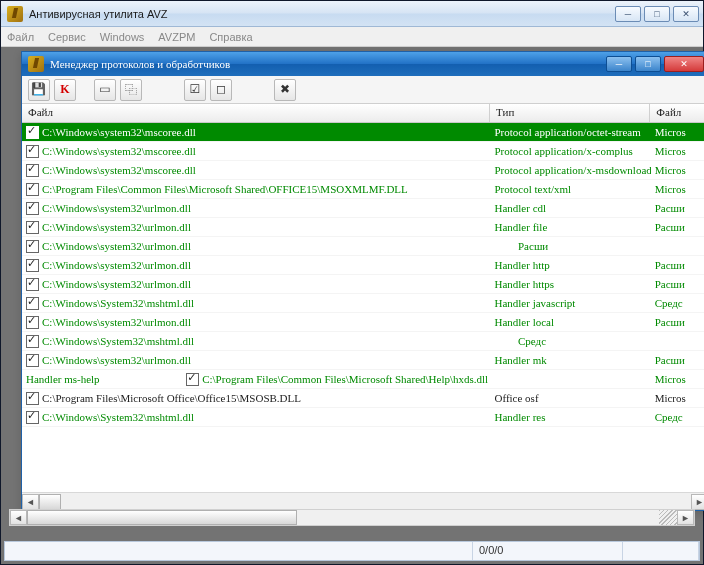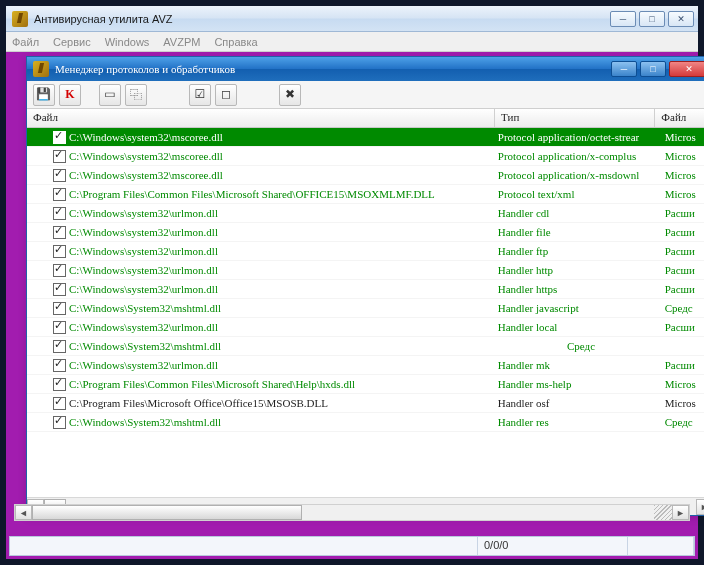--- a/index.html
+++ b/index.html
@@ -6,22 +6,22 @@
   body {
     margin: 0;
     font-family: Tahoma, Verdana, sans-serif;
     font-size: 11px;
     background: #d4dce8;
     color: #333;
     overflow: hidden;
   }
   .main-window {
     width: 704px; height: 565px;
-    background: #a21caf;
-    border: 6px solid #0f172a;
+    background: #737373;
+    border: 1px solid #0f172a;
     position: relative;
   }
   .titlebar {
     height: 26px;
     background: linear-gradient(to bottom, #ecf3fb 0%, #d6e4f4 48%, #c7dbf1 52%, #d3e3f4 100%);
     border-bottom: 1px solid #9fb8d5;
     display: flex; align-items: center;
     padding: 0 4px 0 6px;
     gap: 6px;
   }
@@ -128,21 +128,21 @@
     align-items: center;
     color: #008a00;
     border-bottom: 1px solid #f4f4f4;
   }
   .row.sel {
     background: #008a00; color: #fff;
   }
   .row.neutral { color: #222; }
   .td {
     padding: 0 2px 0 4px;
-    overflow: hidden; white-space: nowrap; text-overflow: clip; margin-left: 22px;
+    overflow: hidden; white-space: nowrap; text-overflow: clip;
   }
   .td.col-file { display:flex; align-items:center; gap:3px; }
   .chk {
     width: 13px; height: 13px;
     border: 1px solid #666;
     background: #fff;
     position: relative;
     flex-shrink: 0;
   }
   .chk::after {
@@ -338,21 +338,20 @@
               <span>C:\Windows\system32\urlmon.dll</span>
             </div>
             <div class="td col-type">Handler file</div>
             <div class="td col-desc">Расши</div>
           </div>
           <div class="row">
             <div class="td col-file">
               <span class="chk"></span>
               <span>C:\Windows\system32\urlmon.dll</span>
             </div>
-            <div class="td col-type">Handler ftp</div>
             <div class="td col-desc">Расши</div>
           </div>
           <div class="row">
             <div class="td col-file">
               <span class="chk"></span>
               <span>C:\Windows\system32\urlmon.dll</span>
             </div>
             <div class="td col-type">Handler http</div>
             <div class="td col-desc">Расши</div>
           </div>
@@ -389,33 +388,33 @@
           </div>
           <div class="row">
             <div class="td col-file">
               <span class="chk"></span>
               <span>C:\Windows\system32\urlmon.dll</span>
             </div>
             <div class="td col-type">Handler mk</div>
             <div class="td col-desc">Расши</div>
           </div>
           <div class="row">
+            <div class="td col-type">Handler ms-help</div>
             <div class="td col-file">
               <span class="chk"></span>
               <span>C:\Program Files\Common Files\Microsoft Shared\Help\hxds.dll</span>
             </div>
-            <div class="td col-type">Handler ms-help</div>
             <div class="td col-desc">Micros</div>
           </div>
           <div class="row neutral">
             <div class="td col-file">
               <span class="chk"></span>
               <span>C:\Program Files\Microsoft Office\Office15\MSOSB.DLL</span>
             </div>
-            <div class="td col-type">Handler osf</div>
+            <div class="td col-type">Office osf</div>
             <div class="td col-desc">Micros</div>
           </div>
           <div class="row">
             <div class="td col-file">
               <span class="chk"></span>
               <span>C:\Windows\System32\mshtml.dll</span>
             </div>
             <div class="td col-type">Handler res</div>
             <div class="td col-desc">Средс</div>
           </div>

